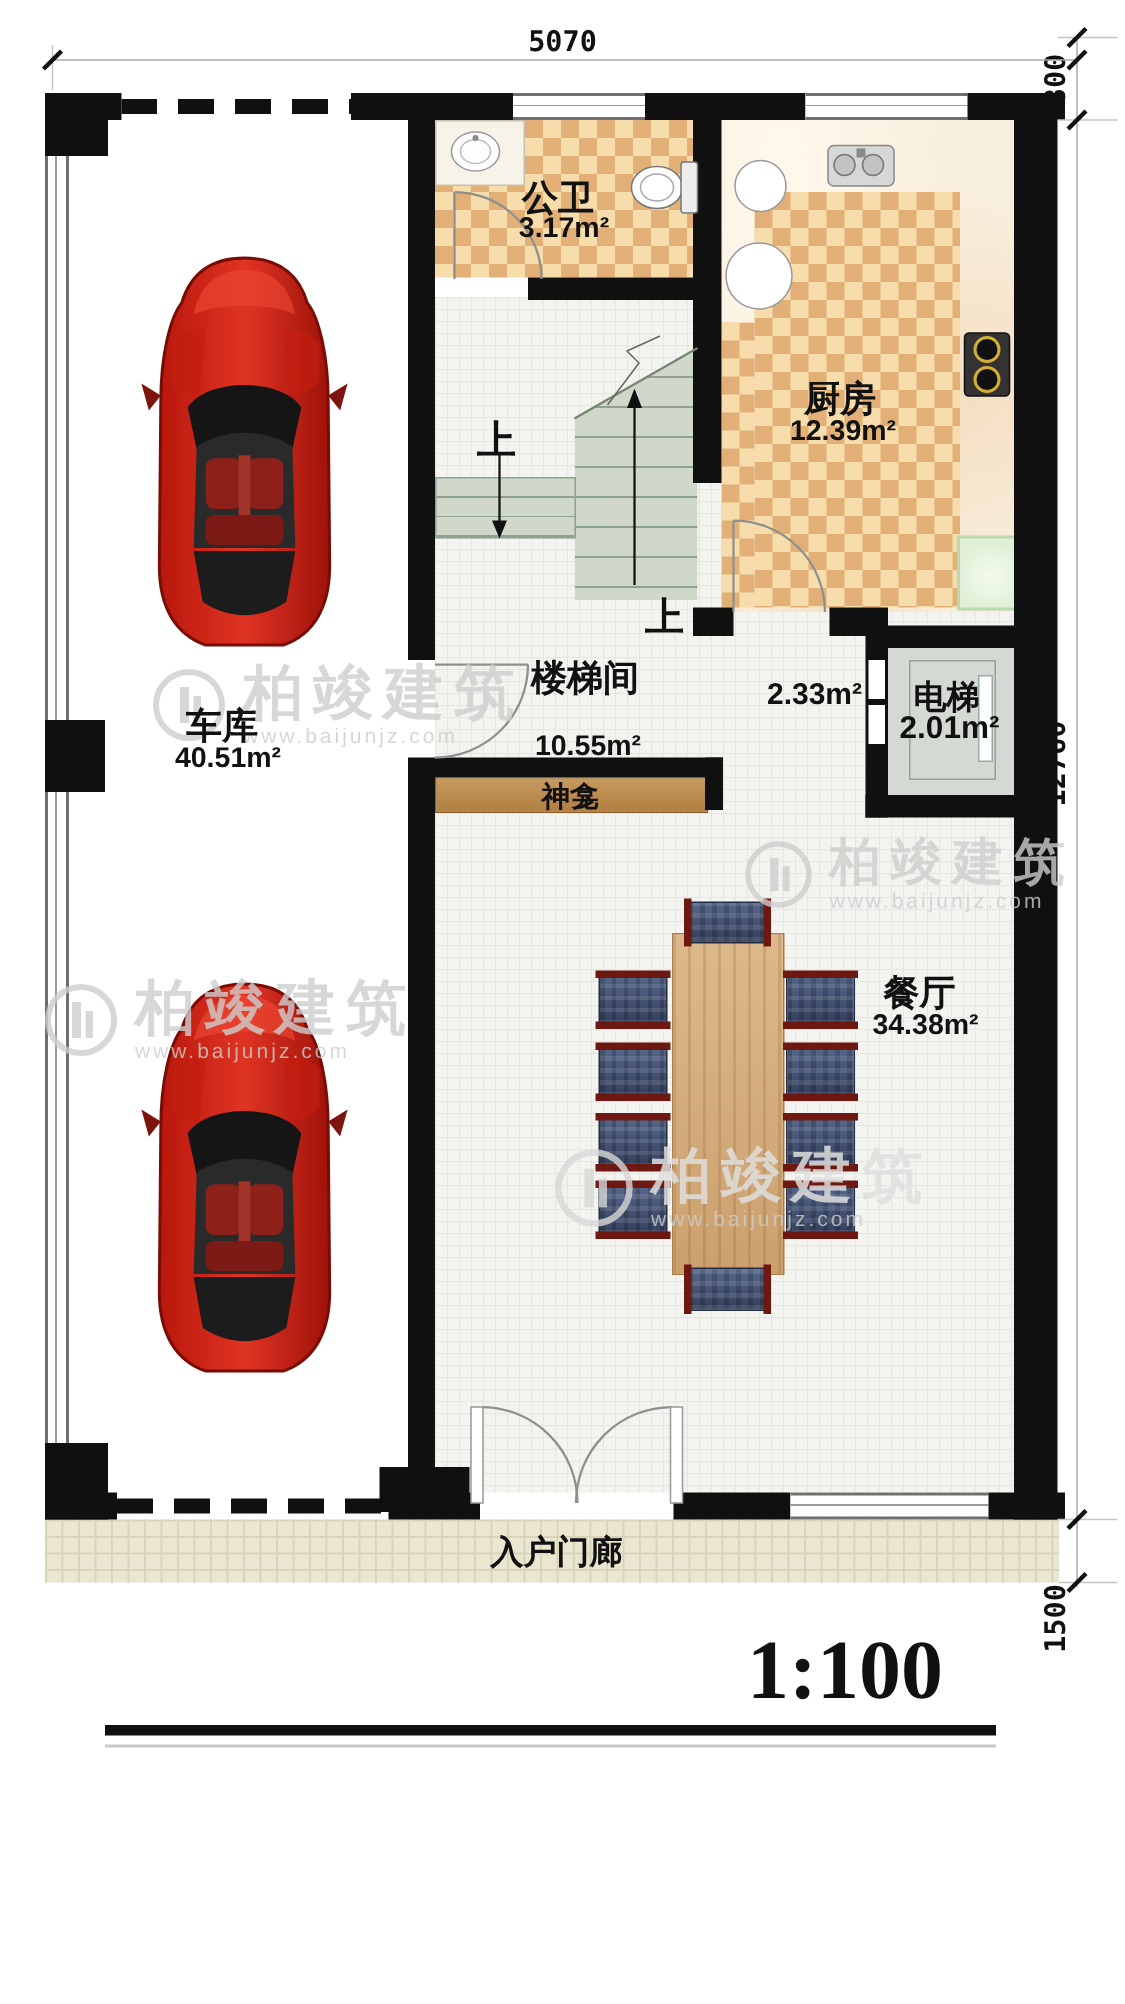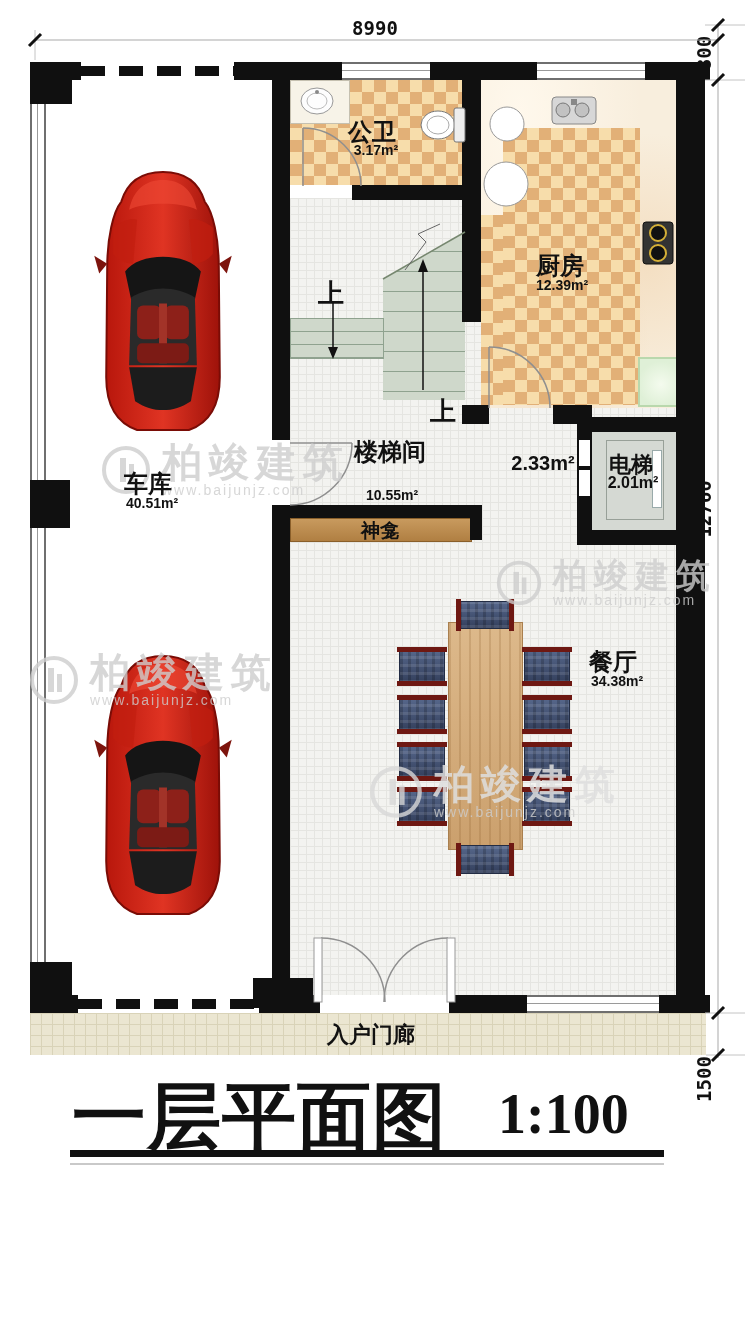--- a/index.html
+++ b/index.html
@@ -46,21 +46,21 @@
   .chair.side::before{top:-3px}.chair.side::after{bottom:-3px}
   .chair.end::before,.chair.end::after{content:"";position:absolute;top:-3px;bottom:-3px;width:5px;background:#6e1812;}
   .chair.end::before{left:-3px}.chair.end::after{right:-3px}
   .shrinebar{background:linear-gradient(#c89a5e,#b07f42);border:1px solid #8a5f2a;}
   .elevbox{background:#d5d9d3;}
   .elevinner{border:1px solid #98a098;}
   .greenmat{background:radial-gradient(circle at 55% 55%,#f4fbee 0%,#dff0d7 70%);border:2px solid #b9d8ad;}
   .bathcounter{background:#f7f3e8;border:1px solid #c5c0b0;}
   
   .rname{font-weight:bold;font-size:24px;white-space:nowrap;transform:translateX(-50%);z-index:6;}
-  .rarea{font-weight:bold;font-size:14px;white-space:nowrap;transform:translateX(-50%);z-index:6;}
+  .rarea{font-weight:bold;font-size:19px;white-space:nowrap;transform:translateX(-50%);z-index:6;}
   .uplbl{font-weight:bold;font-size:26px;transform:translateX(-50%);z-index:6;}
   .dimtxt{font-family:"DejaVu Sans Mono",monospace;font-weight:bold;font-size:19px;white-space:nowrap;}
   .vdim{transform:rotate(-90deg);transform-origin:center;}
   .wm{display:flex;align-items:center;gap:10px;color:rgba(205,205,205,.8);z-index:5;pointer-events:none;}
   .wm .t1{font-size:40px;font-weight:bold;letter-spacing:7px;white-space:nowrap;line-height:1;}
   .wm .t2{font-size:14px;letter-spacing:2px;white-space:nowrap;}
   .title-main{font-size:74px;font-weight:900;letter-spacing:1px;white-space:nowrap;}
   .title-scale{font-family:Liberation Serif, serif;font-size:56px;font-weight:bold;white-space:nowrap;}
   .statline{font-size:31px;font-weight:bold;white-space:nowrap;}
   .statline .val{font-family:"DejaVu Sans Mono",monospace;font-weight:bold;}
@@ -282,32 +282,31 @@
   <div class="abs rname" style="left:148px;top:468px;">车库</div>
   <div class="abs rarea" style="left:152px;top:495px;">40.51m²</div>
   <div class="abs rname" style="left:372px;top:116px;">公卫</div>
   <div class="abs rarea" style="left:376px;top:142px;">3.17m²</div>
   <div class="abs rname" style="left:560px;top:250px;">厨房</div>
   <div class="abs rarea" style="left:562px;top:277px;">12.39m²</div>
   <div class="abs rname" style="left:390px;top:436px;">楼梯间</div>
   <div class="abs rarea" style="left:392px;top:487px;text-align:center;">10.55m²</div>
   <div class="abs rarea" style="left:543px;top:452px;font-size:20px;">2.33m²</div>
   <div class="abs rname" style="left:631px;top:450px;font-size:22px;">电梯</div>
-  <div class="abs rarea" style="left:633px;top:474px;font-size:16px;">2.01m²</div>
+  <div class="abs rarea" style="left:633px;top:474px;font-size:21px;">2.01m²</div>
   <div class="abs rname" style="left:380px;top:518px;font-size:19px;">神龛</div>
   <div class="abs rname" style="left:613px;top:646px;">餐厅</div>
   <div class="abs rarea" style="left:617px;top:673px;">34.38m²</div>
   <div class="abs rname" style="left:371px;top:1020px;font-size:22px;">入户门廊</div>
   <div class="abs uplbl" style="left:331px;top:276px;">上</div>
   <div class="abs uplbl" style="left:443px;top:394px;">上</div>
 
-  <div class="abs dimtxt" style="left:340px;top:17px;width:70px;text-align:center;">8990</div>
+  <div class="abs dimtxt" style="left:340px;top:17px;width:70px;text-align:center;">5070</div>
   <div class="abs dimtxt vdim" style="left:682px;top:42px;width:44px;text-align:center;">800</div>
   <div class="abs dimtxt vdim" style="left:667px;top:498px;width:74px;text-align:center;">12760</div>
   <div class="abs dimtxt vdim" style="left:674px;top:1068px;width:60px;text-align:center;">1500</div>
 
-  <div class="abs title-main" style="left:72px;top:1068px;z-index:6;">一层平面图</div>
   <div class="abs title-scale" style="left:498px;top:1082px;z-index:6;">1:100</div>
   <div class="abs" style="left:70px;top:1150px;width:594px;height:7px;background:#111;z-index:6;"></div>
   <div class="abs" style="left:70px;top:1163px;width:594px;height:2px;background:#c9c9c9;z-index:6;"></div>
 
 
 </div>
 
 </body></html>

